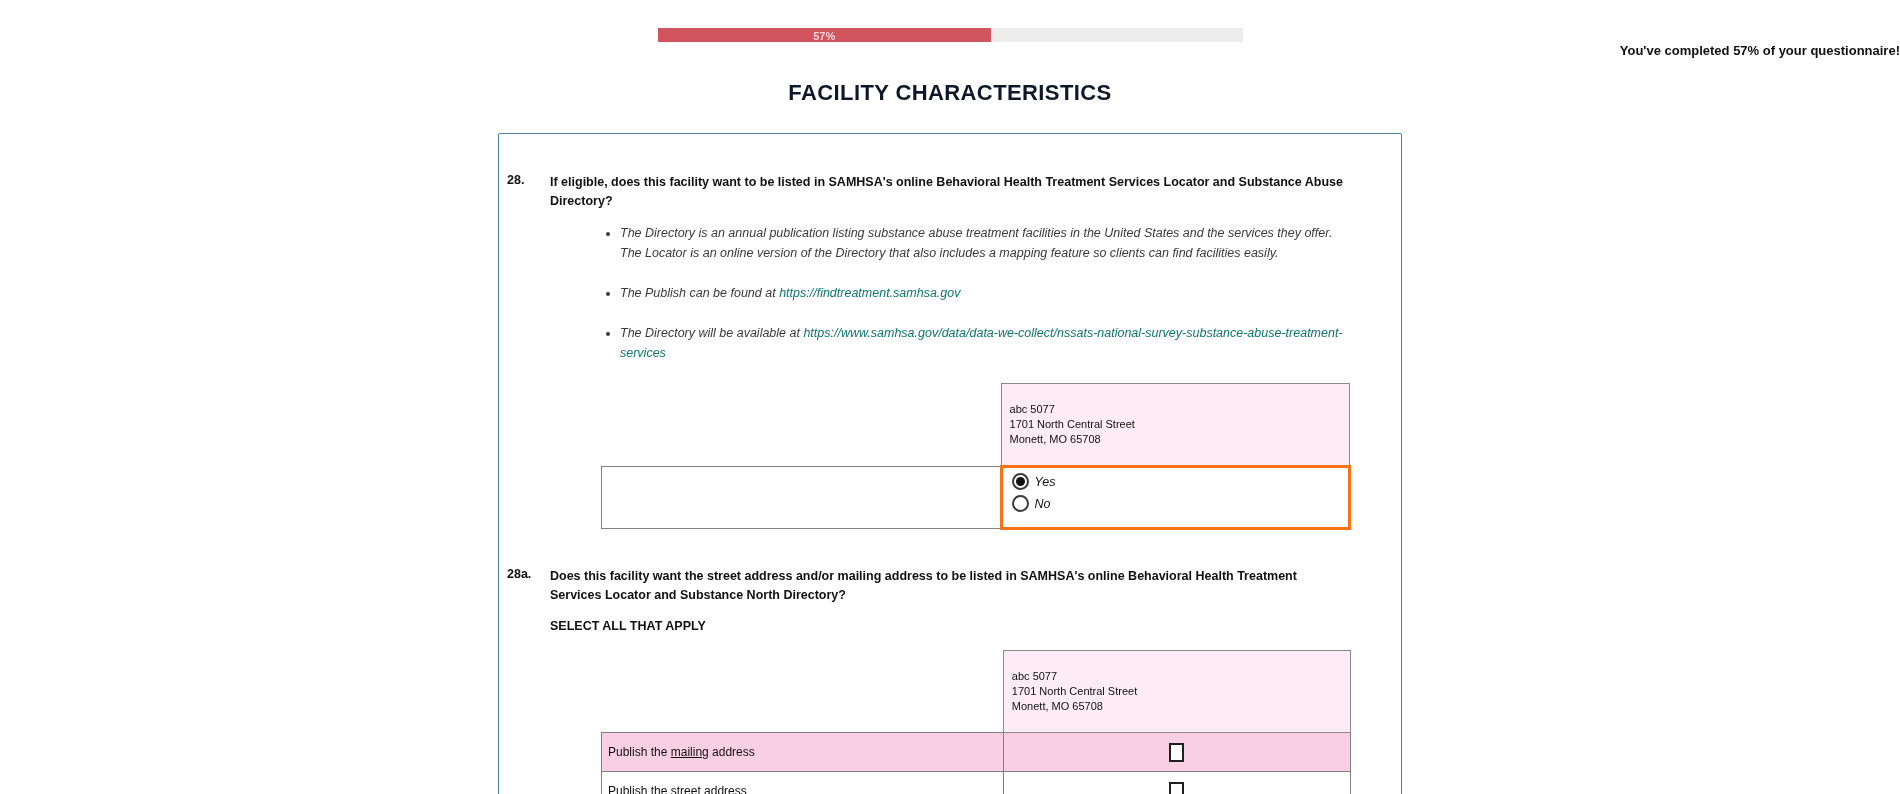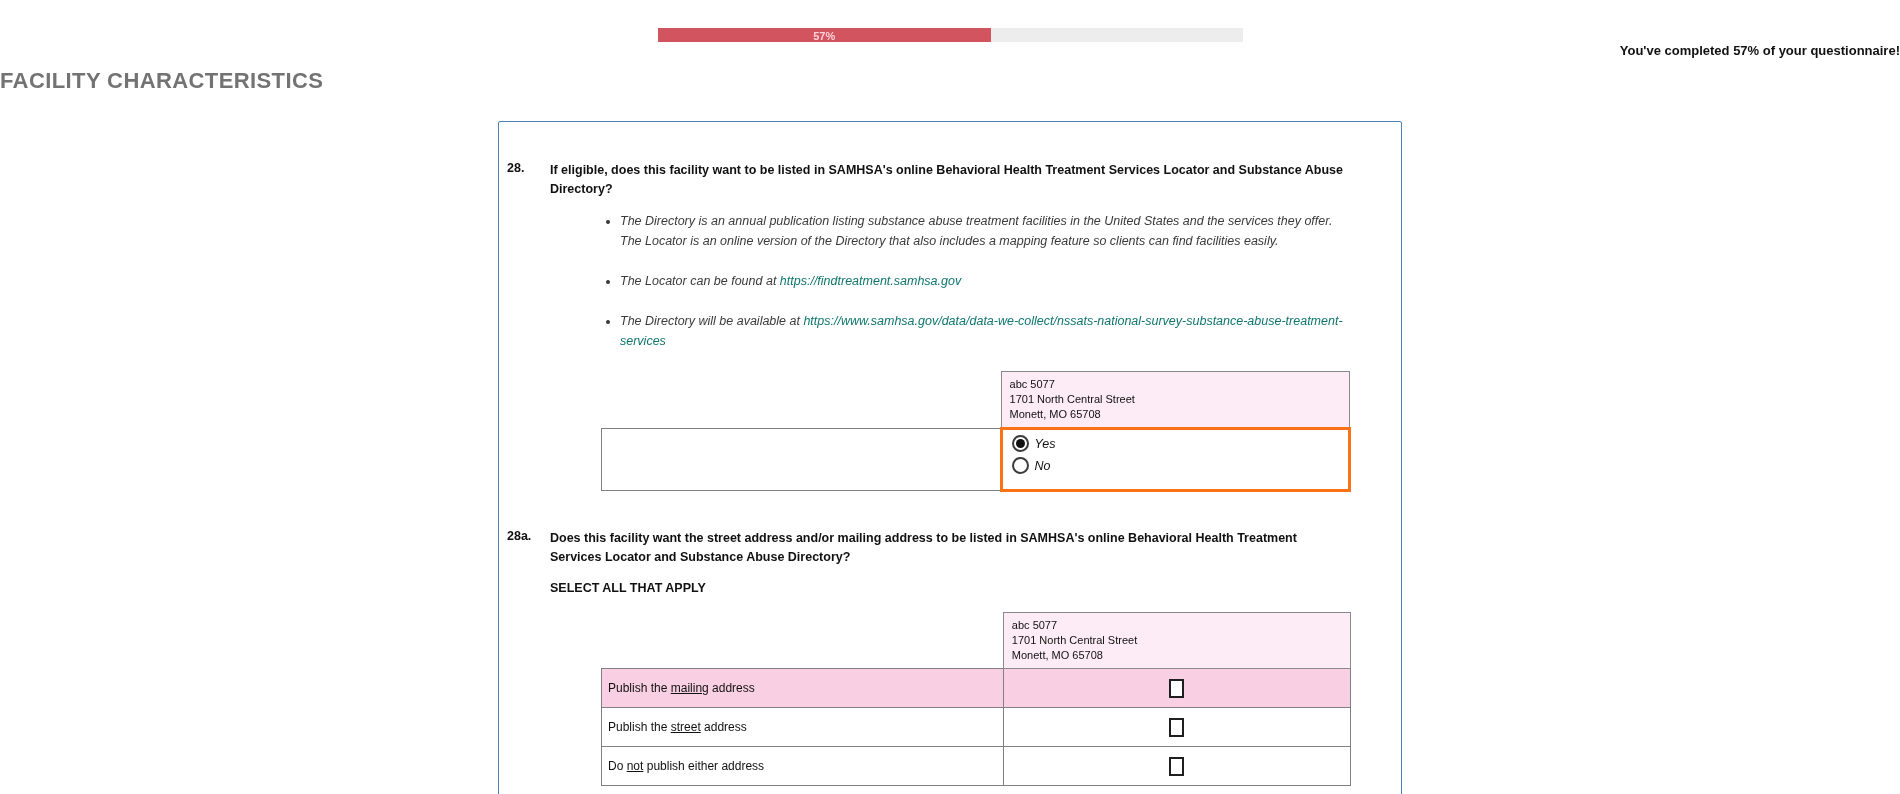--- a/index.html
+++ b/index.html
@@ -6,22 +6,22 @@
   body { margin: 0; background: #ffffff; font-family: "Liberation Sans", sans-serif; color: #111; }
   .page { width: 1900px; height: 794px; overflow: hidden; position: relative; background: #fff; }
 
   
   .progress-track { width: 585px; height: 14px; background: #ededed; margin: 28px auto 0 auto; }
   .progress-fill { height: 100%; background: #d2545f; text-align: center; font-size: 11px;
                    font-weight: bold; color: #ffd2da; line-height: 17px; }
   .progress-caption { text-align: right; font-size: 13px; font-weight: bold; margin-top: 1px; }
 
   
-  .page-title { text-align: left; font-size: 22px; font-weight: bold; color: #737373;
-                margin-top: 10px; letter-spacing: 0.4px; }
+  .page-title { text-align: center; font-size: 22px; font-weight: bold; color: #0f172a;
+                margin-top: 22px; letter-spacing: 0.4px; }
 
   
   .main-box { width: 904px; margin: 27px auto 0 auto; border: 1px solid #4d80b3;
               border-radius: 2px; padding-top: 39px; height: 720px; }
 
   
   .qa { display: flex; }
   .q-num { flex: 0 0 51px; padding-left: 8px; font-weight: bold; font-size: 12.5px; }
   .q-body { width: 801px; }
   .q-text { font-weight: bold; font-size: 12.5px; line-height: 1.52; }
@@ -29,21 +29,21 @@
   ul.bullets { margin: 12px 0 0 0; padding-left: 70px; list-style: disc; }
   ul.bullets li { font-style: italic; font-size: 12.5px; color: #3a3a3a; line-height: 1.6;
                   margin-bottom: 20px; }
   a.link { color: #0f766e; font-style: italic; text-decoration: none; cursor: pointer; }
 
   
   table { border-collapse: collapse; margin-left: 51px; }
   td { font-size: 12px; }
   .spacer-cell { border: none; width: 430px; }
   .addr-cell { width: 371px; background: #fdecf5; border: 1px solid #8a8a8a;
-               padding: 5px 8px; font-size: 11px; line-height: 15px; vertical-align: top; height: 54px; }
+               padding: 18px 8px; font-size: 11px; line-height: 15px; vertical-align: top; height: 54px; }
   .empty-cell { width: 430px; border: 1px solid #808080; height: 62px; }
   .answer-cell { width: 371px; border: 3px solid #f97316; padding: 0 0 8px 9px; vertical-align: middle; font-style: italic; }
 
   .radio-line { display: flex; align-items: center; margin: 3px 0 5px 0; }
   .radio { width: 17px; height: 17px; border: 2px solid #3c3c3c; border-radius: 50%;
            background: #fff; display: inline-flex; align-items: center; justify-content: center;
            flex: 0 0 auto; cursor: pointer; }
   .radio.checked::after { content: ""; width: 9px; height: 9px; background: #111; border-radius: 50%; }
   .radio-label { margin-left: 6px; font-size: 12.5px; }
 
@@ -76,21 +76,21 @@
 
     <div class="qa">
       <div class="q-num">28.</div>
       <div class="q-body">
         <div class="q-text">If eligible, does this facility want to be listed in SAMHSA's online Behavioral Health Treatment Services Locator and Substance Abuse Directory?</div>
         <ul class="bullets">
           <li>
             <span>The Directory is an annual publication listing substance abuse treatment facilities in the United States and the services they offer. The Locator is an online version of the Directory that also includes a mapping feature so clients can find facilities easily.</span><a class="link"></a>
           </li>
           <li>
-            <span>The Locator can be found at </span><a class="link">https://findtreatment.samhsa.gov</a>
+            <span>The Publish can be found at </span><a class="link">https://findtreatment.samhsa.gov</a>
           </li>
           <li>
             <span>The Directory will be available at </span><a class="link">https://www.samhsa.gov/data/data-we-collect/nssats-national-survey-substance-abuse-treatment-services</a>
           </li>
         </ul>
 
         <table>
           <tbody>
               <tr>
             <td class="spacer-cell"></td>
@@ -114,21 +114,21 @@
             </td>
           </tr>
         </tbody>
           </table>
       </div>
     </div>
 
     <div class="qa q28a-wrap">
       <div class="q-num">28a.</div>
       <div class="q-body">
-        <div class="q-text">Does this facility want the street address and/or mailing address to be listed in SAMHSA's online Behavioral Health Treatment Services Locator and Substance Abuse Directory?</div>
+        <div class="q-text">Does this facility want the street address and/or mailing address to be listed in SAMHSA's online Behavioral Health Treatment Services Locator and Substance North Directory?</div>
         <div class="instruction">SELECT ALL THAT APPLY</div>
 
         <table class="select-table">
           <tbody>
               <tr>
             <td class="spacer-cell"></td>
             <td class="addr-cell">
               <div>abc 5077</div>
               <div>1701 North Central Street</div>
               <div>Monett, MO 65708</div>

